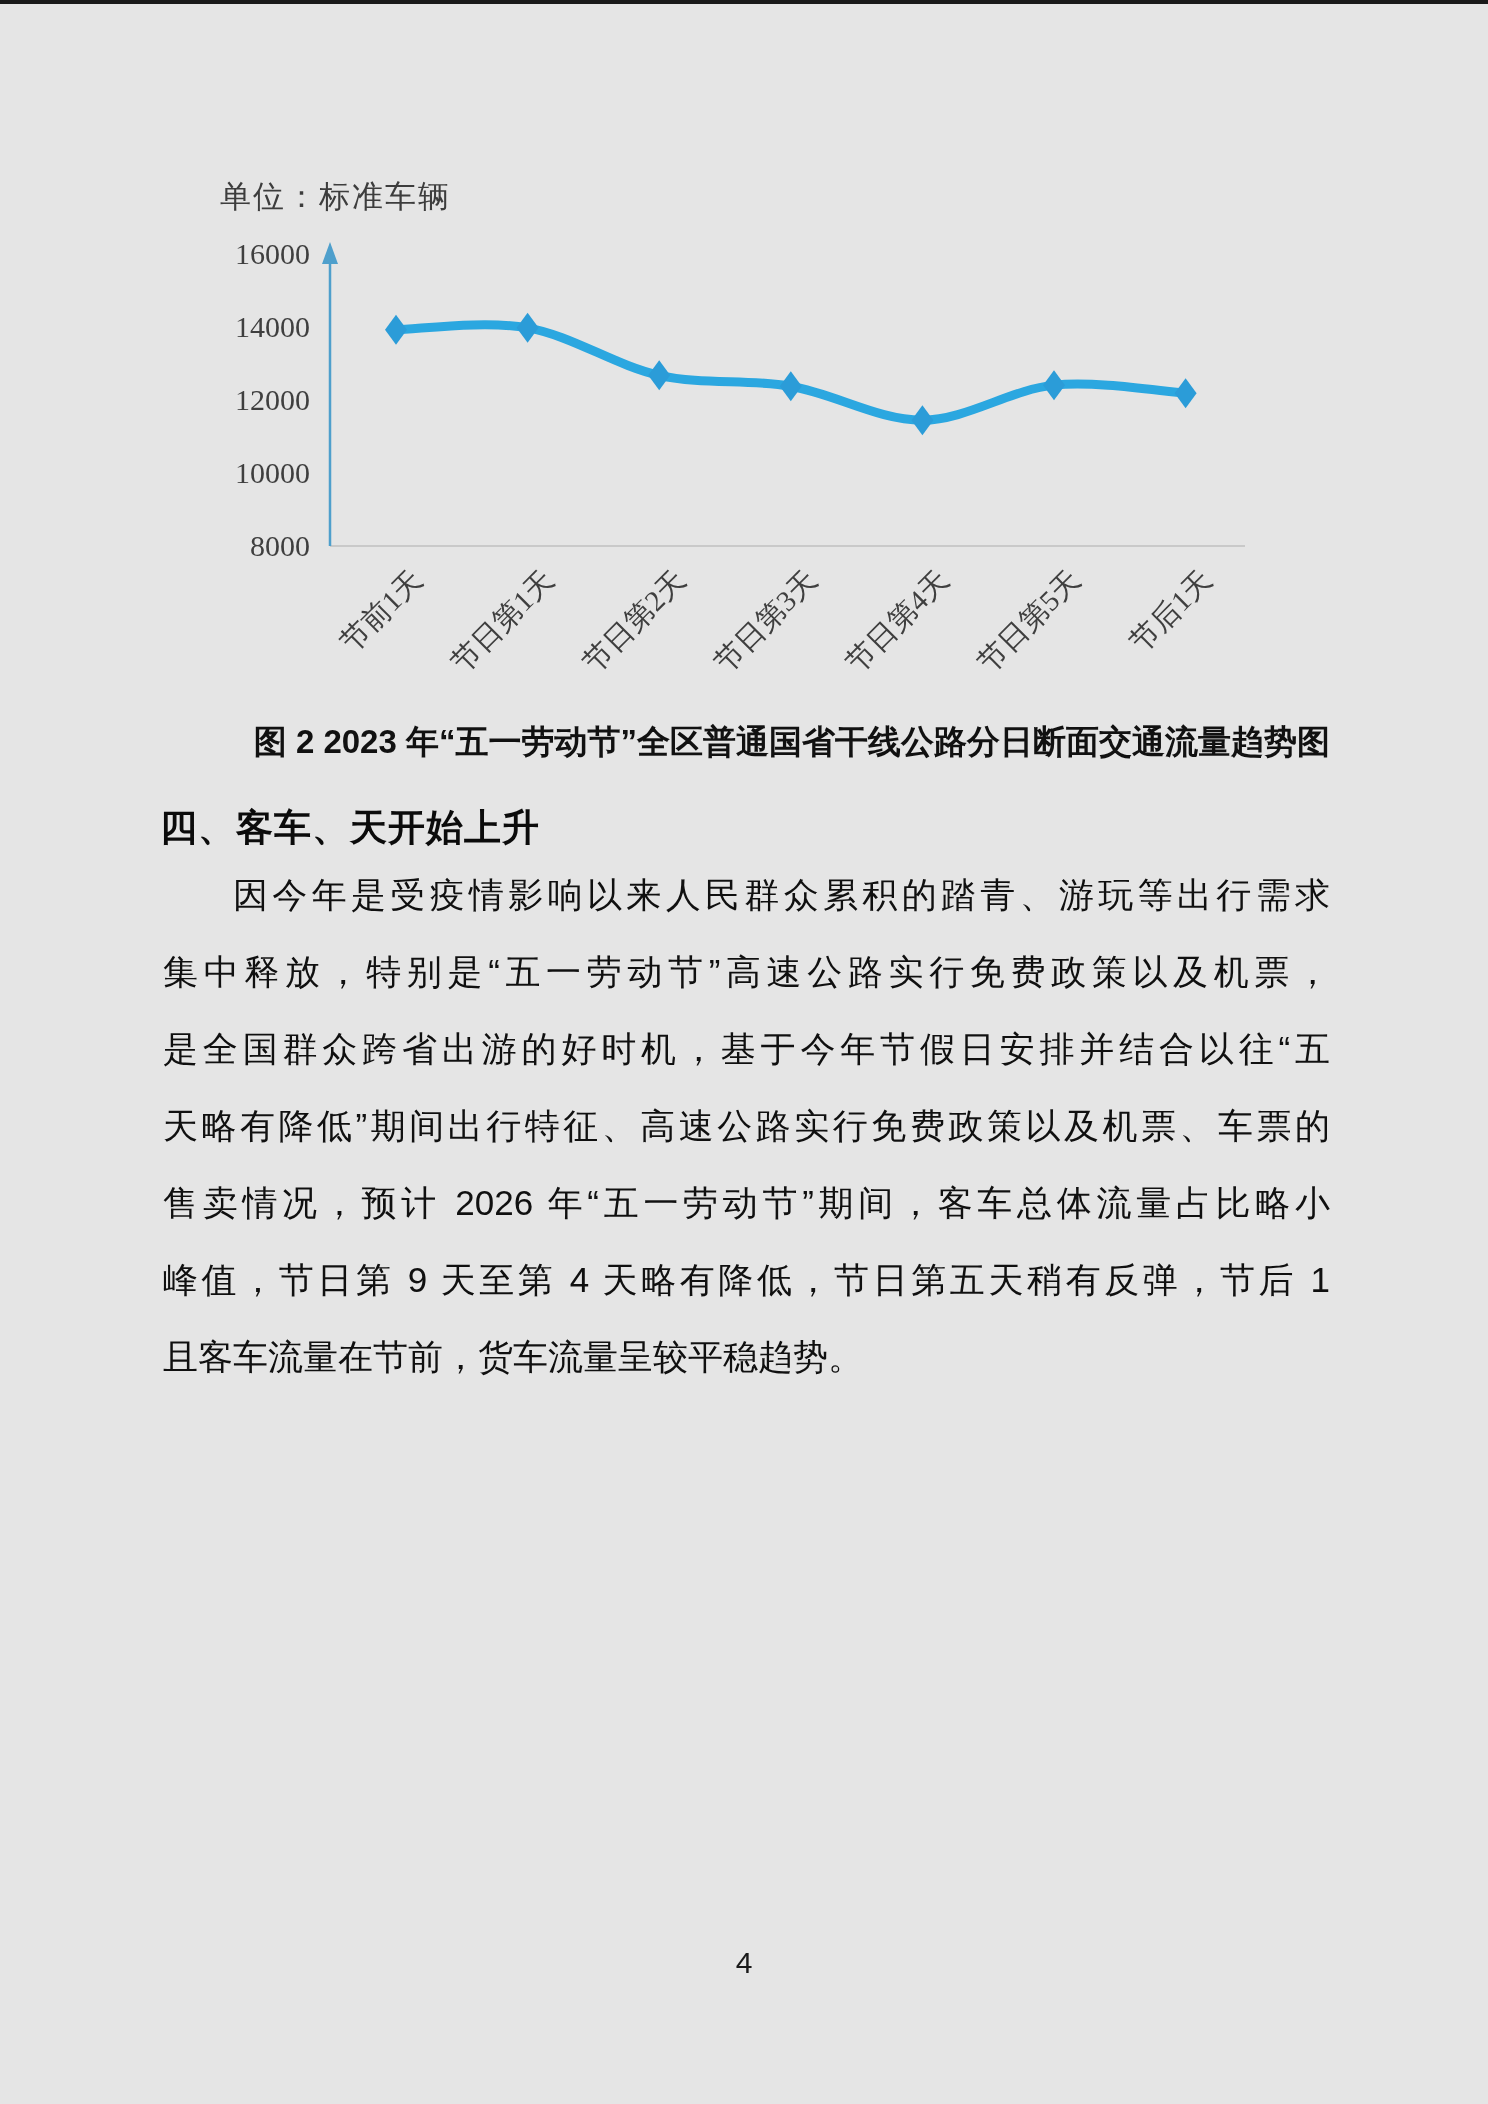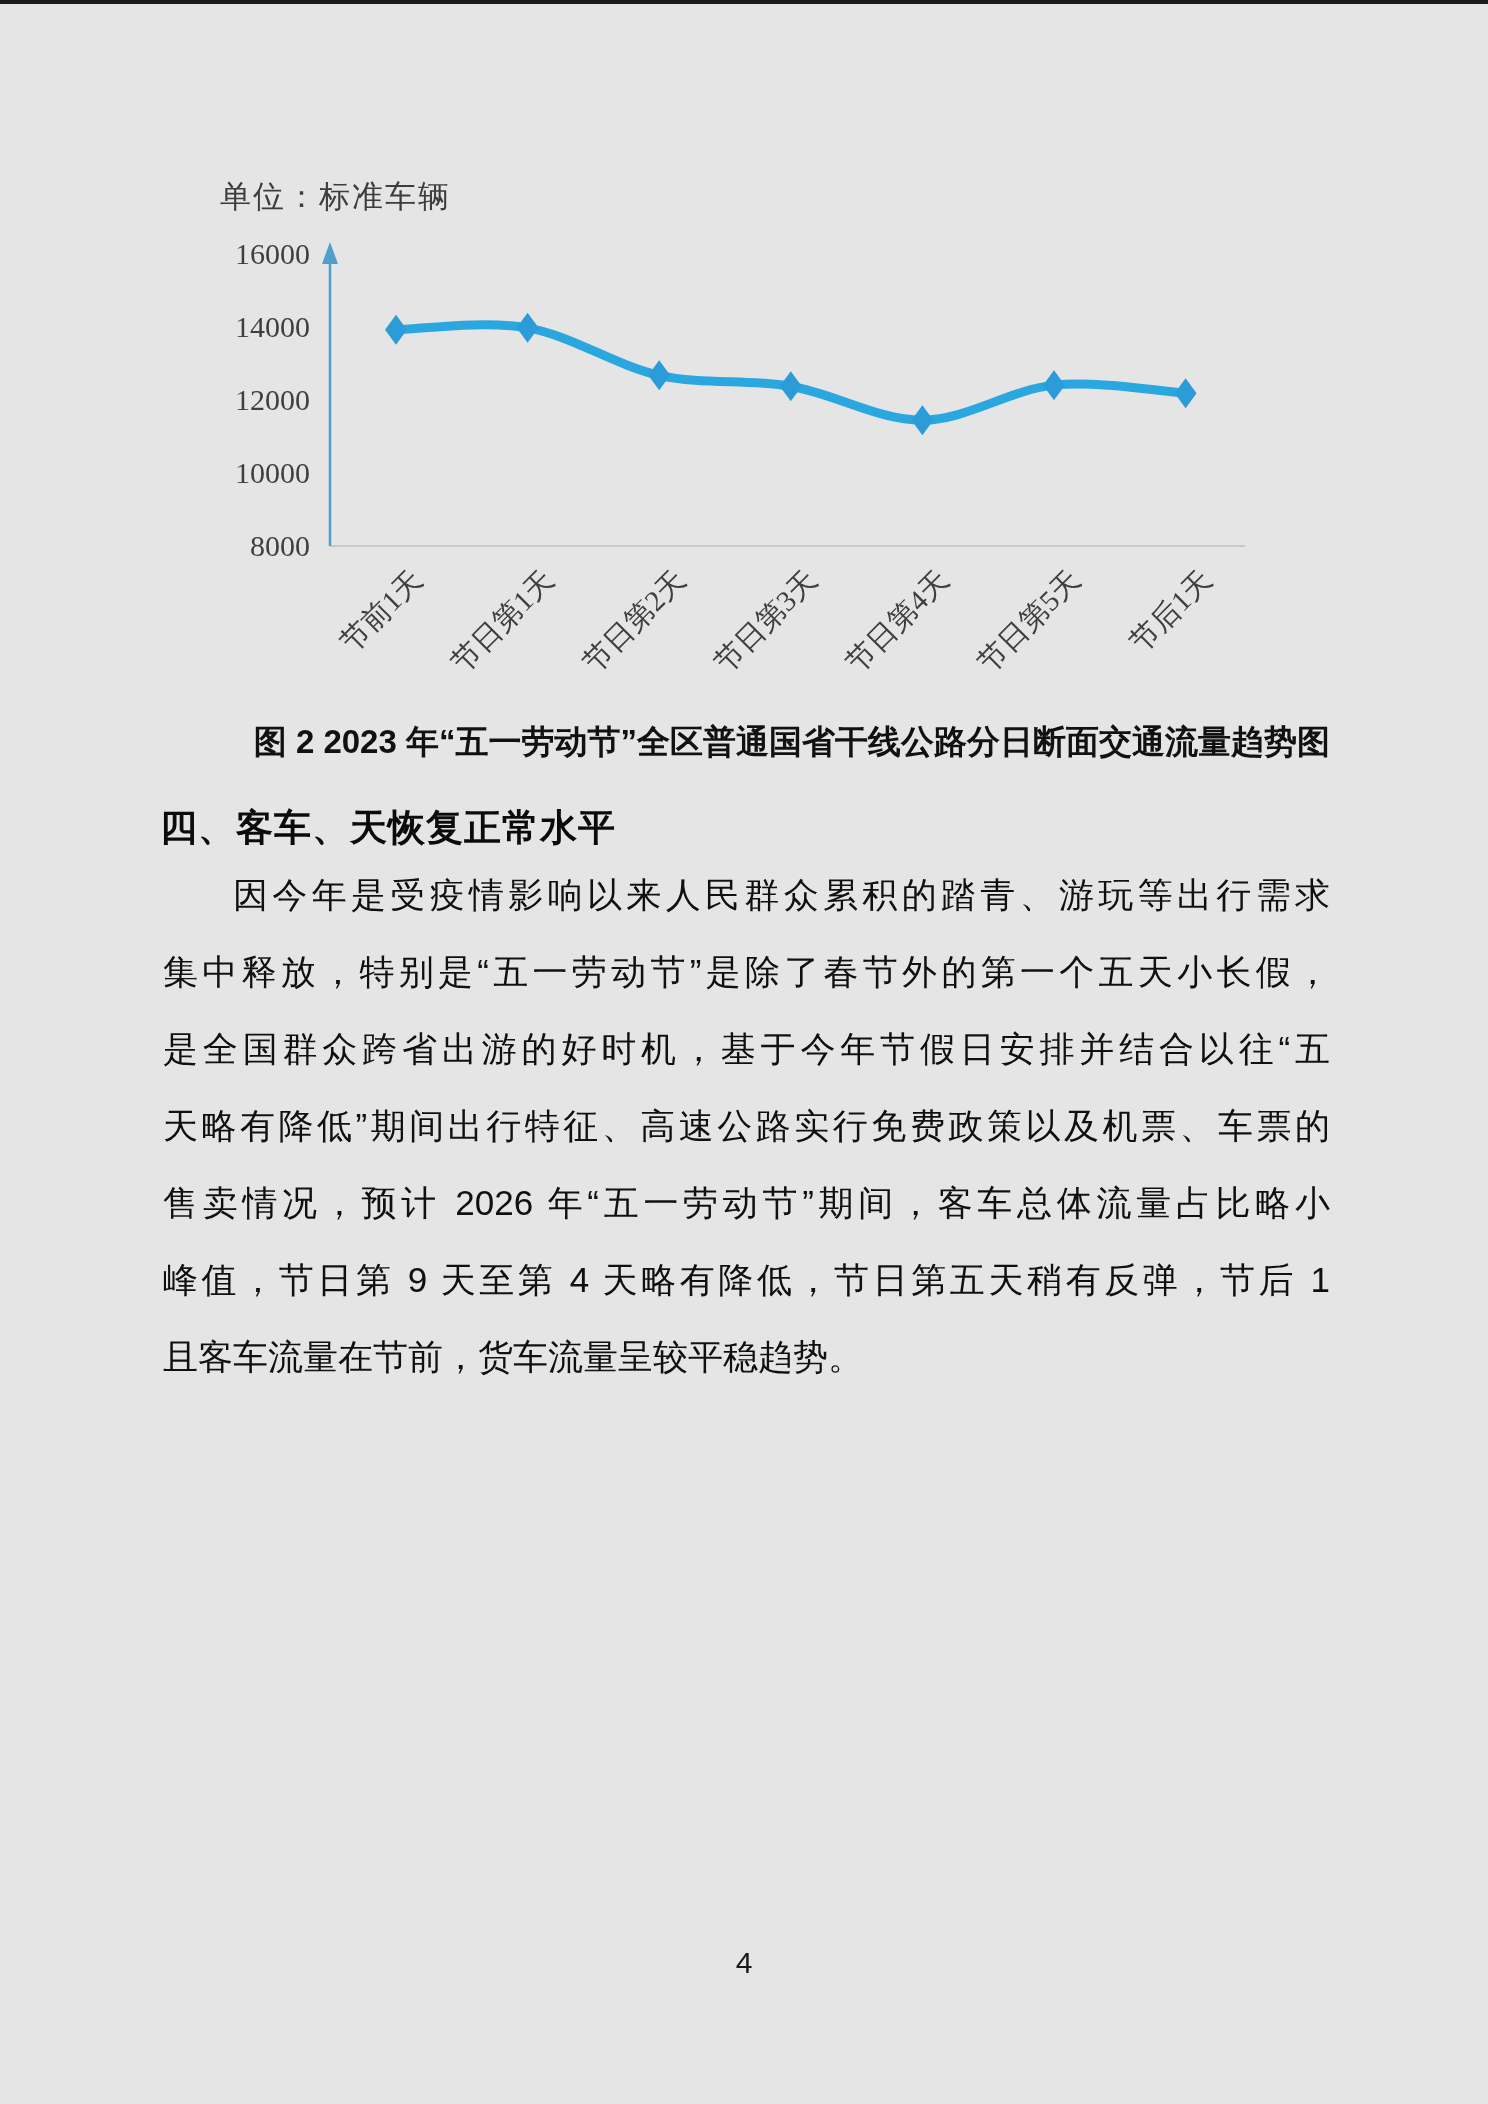--- a/index.html
+++ b/index.html
@@ -103,25 +103,25 @@
       <text transform="translate(415.6,352) rotate(-45)" text-anchor="end" font-size="29" fill="#3F3F3F" font-family="&quot;Liberation Serif&quot;,&quot;DejaVu Serif&quot;,serif">节日第1天</text>
       <text transform="translate(547.2,352) rotate(-45)" text-anchor="end" font-size="29" fill="#3F3F3F" font-family="&quot;Liberation Serif&quot;,&quot;DejaVu Serif&quot;,serif">节日第2天</text>
       <text transform="translate(678.8,352) rotate(-45)" text-anchor="end" font-size="29" fill="#3F3F3F" font-family="&quot;Liberation Serif&quot;,&quot;DejaVu Serif&quot;,serif">节日第3天</text>
       <text transform="translate(810.4,352) rotate(-45)" text-anchor="end" font-size="29" fill="#3F3F3F" font-family="&quot;Liberation Serif&quot;,&quot;DejaVu Serif&quot;,serif">节日第4天</text>
       <text transform="translate(942,352) rotate(-45)" text-anchor="end" font-size="29" fill="#3F3F3F" font-family="&quot;Liberation Serif&quot;,&quot;DejaVu Serif&quot;,serif">节日第5天</text>
       <text transform="translate(1073.6,352) rotate(-45)" text-anchor="end" font-size="29" fill="#3F3F3F" font-family="&quot;Liberation Serif&quot;,&quot;DejaVu Serif&quot;,serif">节后1天</text>
     </svg>
 
   <div class="figure-caption">图 2 2023 年“五一劳动节”全区普通国省干线公路分日断面交通流量趋势图</div>
 
-  <div class="section-heading">四、客车、天恢复正常水平</div>
+  <div class="section-heading">四、客车、天开始上升</div>
 
   <div class="body-text">
     <div class="body-line first">因今年是受疫情影响以来人民群众累积的踏青、游玩等出行需求</div>
-    <div class="body-line">集中释放，特别是“五一劳动节”是除了春节外的第一个五天小长假，</div>
+    <div class="body-line">集中释放，特别是“五一劳动节”高速公路实行免费政策以及机票，</div>
     <div class="body-line">是全国群众跨省出游的好时机，基于今年节假日安排并结合以往“五</div>
     <div class="body-line">天略有降低”期间出行特征、高速公路实行免费政策以及机票、车票的</div>
     <div class="body-line">售卖情况，预计 2026 年“五一劳动节”期间，客车总体流量占比略小</div>
     <div class="body-line">峰值，节日第 9 天至第 4 天略有降低，节日第五天稍有反弹，节后 1</div>
     <div class="body-line last">且客车流量在节前，货车流量呈较平稳趋势。</div>
   </div>
 
   <div class="page-number">4</div>
 
 </div>

